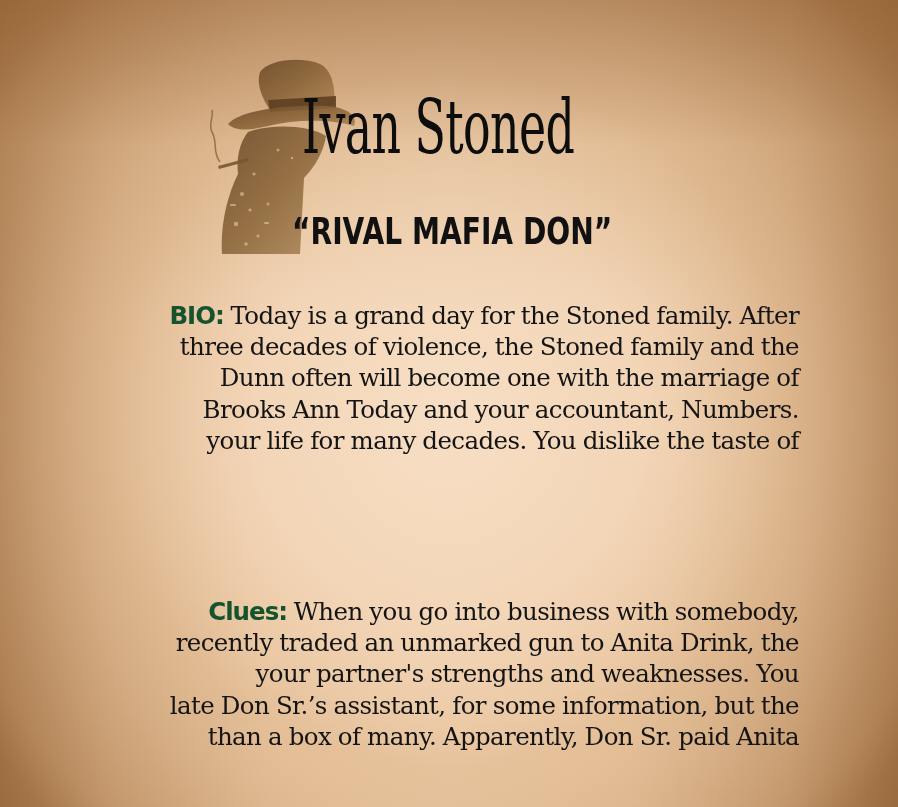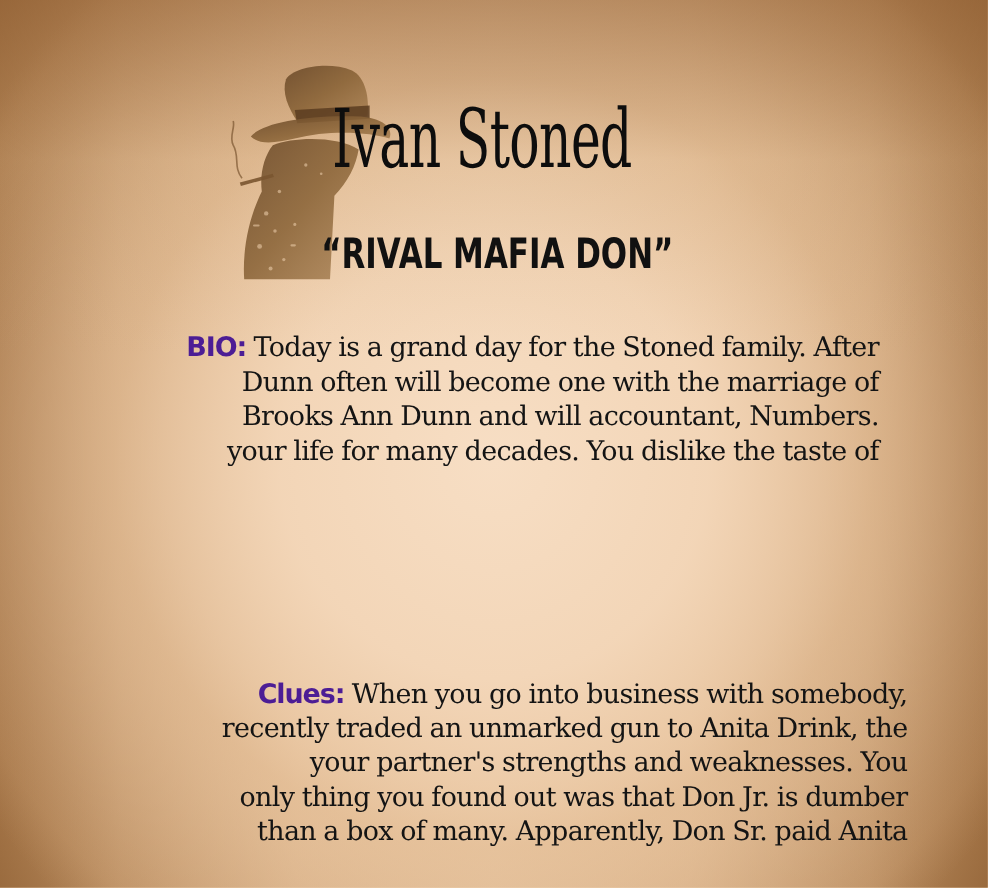--- a/index.html
+++ b/index.html
@@ -85,23 +85,23 @@
       width: 680px;
       margin: 0;
       font-family: "DejaVu Serif", serif;
       font-size: 24.5px;
       line-height: 31.2px;
       color: #141414;
       letter-spacing: -0.6px;
       word-spacing: -0.5px;
     }
     .section.bio { top: 300px; }
-    .section.clues { top: 615px; margin-left: 26px; }
+    .section.clues { top: 596px; }
     .label {
-      color: #4c1d95;
+      color: #14532d;
       font-family: "DejaVu Sans", sans-serif;
       font-weight: bold;
       letter-spacing: -1px;
     }
     .line { display: block; white-space: nowrap; }
   </style>
 </head>
 <body>
 
 <div class="parchment"></div>
@@ -144,26 +144,27 @@
 
       <path d="M12 108 C4 98 10 88 4 78 C0 70 6 62 4 56" stroke="#7a5530" stroke-width="1.5" fill="none" opacity="0.7"></path>
     </svg>
 
     <h1 class="title">Ivan Stoned</h1>
     <h2 class="subtitle">“RIVAL MAFIA DON”</h2>
   </div>
 
   <p class="section bio">
     <span class="line"><span class="label">BIO:</span><span> Today is a grand day for the Stoned family. After</span></span>
+    <span class="line">three decades of violence, the Stoned family and the</span>
     <span class="line">Dunn often will become one with the marriage of</span>
-    <span class="line">Brooks Ann Dunn and will accountant, Numbers.</span>
+    <span class="line">Brooks Ann Today and your accountant, Numbers.</span>
     <span class="line">your life for many decades. You dislike the taste of</span>
   </p>
 
   <p class="section clues">
     <span class="line"><span class="label">Clues:</span><span> When you go into business with somebody,</span></span>
     <span class="line">recently traded an unmarked gun to Anita Drink, the</span>
     <span class="line">your partner's strengths and weaknesses. You</span>
-    <span class="line">only thing you found out was that Don Jr. is dumber</span>
+    <span class="line">late Don Sr.’s assistant, for some information, but the</span>
     <span class="line">than a box of many. Apparently, Don Sr. paid Anita</span>
   </p>
 
 </div>
 
 </body></html>

